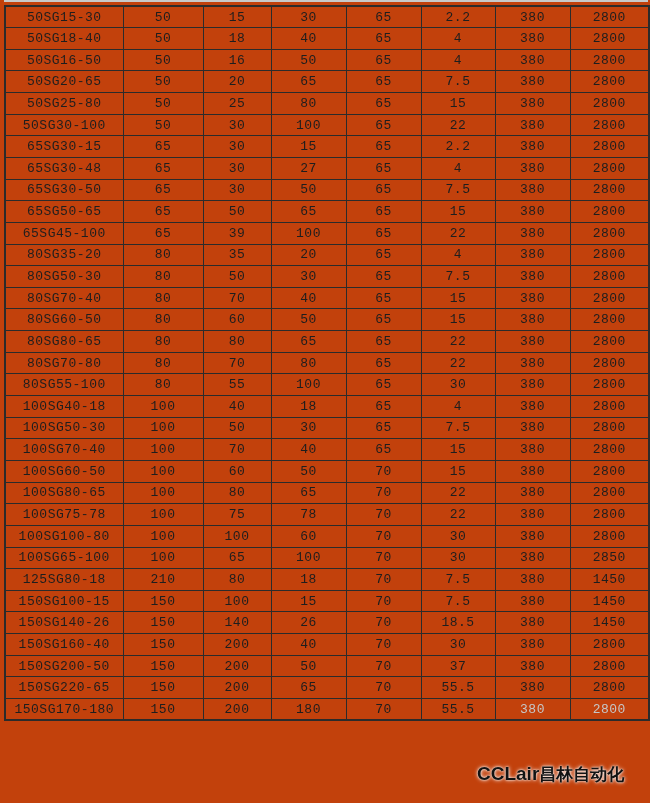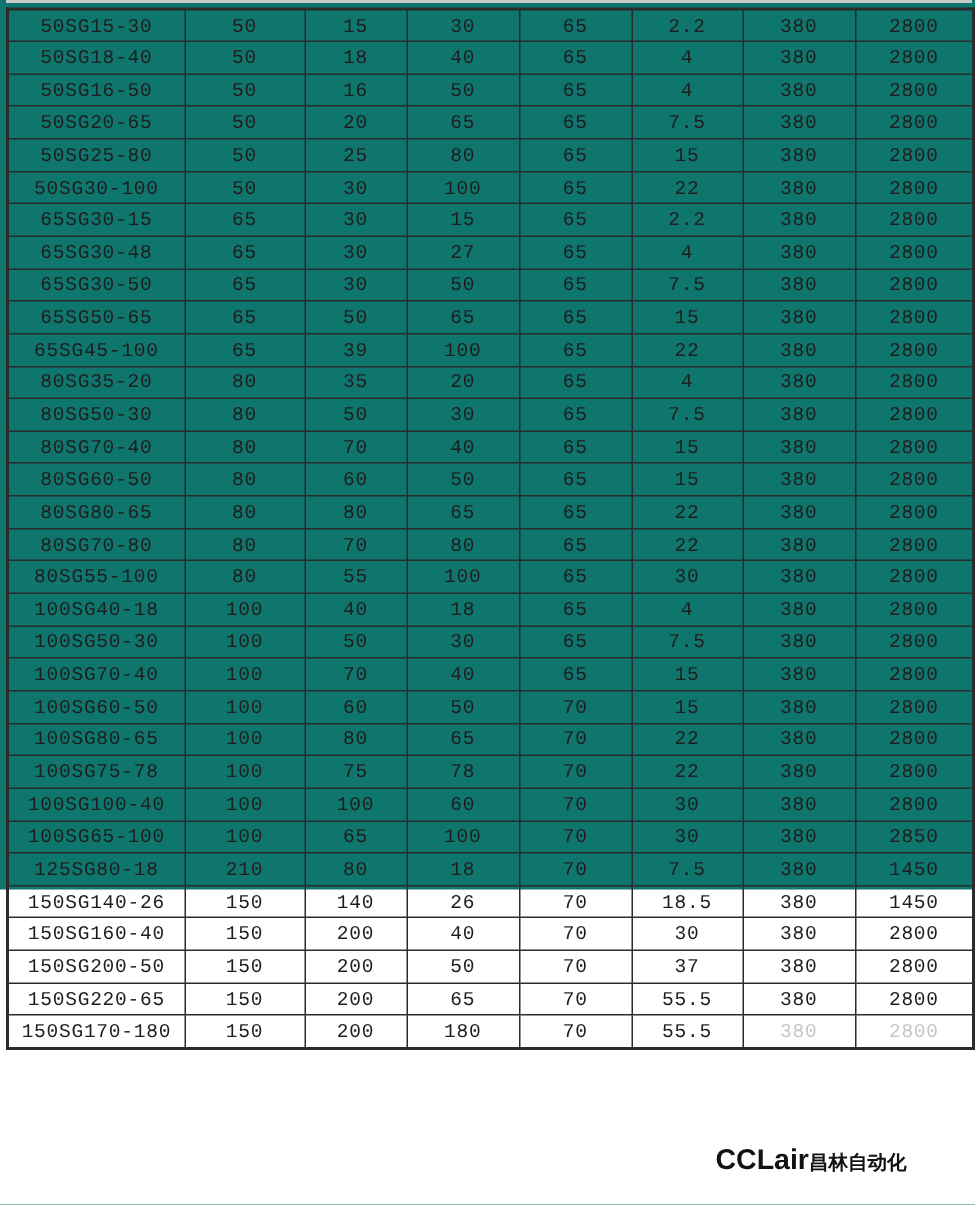--- a/index.html
+++ b/index.html
@@ -7,22 +7,22 @@
   body {
     width: 650px;
     height: 803px;
     background: #ffffff;
     overflow: hidden;
     font-family: "Liberation Mono", "DejaVu Sans Mono", monospace;
   }
   .page {
     position: relative;
     width: 650px;
-    height: 593px;
-    background: #0f766e;
+    height: 803px;
+    background: #c2410c;
   }
   
   .top-sliver {
     position: absolute;
     top: 0;
     left: 4px;
     width: 644px;
     height: 2px;
     background: #c9c9c9;
   }
@@ -63,21 +63,21 @@
     line-height: 24px;
     z-index: 5;
   }
   .watermark .latin {
     font-family: "Liberation Sans", sans-serif;
     font-size: 19px;
     letter-spacing: 0px;
   }
   .watermark .cjk {
     font-family: Liberation Mono, monospace;
-    font-size: 13px;
+    font-size: 17px;
   }
 </style>
 </head>
 <body>
 
 <div class="page">
 
   <div class="top-sliver"></div>
 
   <table class="spec-table">
@@ -326,21 +326,21 @@
           <td>100SG75-78</td>
           <td>100</td>
           <td>75</td>
           <td>78</td>
           <td>70</td>
           <td>22</td>
           <td>380</td>
           <td>2800</td>
         </tr>
         <tr>
-          <td>100SG100-40</td>
+          <td>100SG100-80</td>
           <td>100</td>
           <td>100</td>
           <td>60</td>
           <td>70</td>
           <td>30</td>
           <td>380</td>
           <td>2800</td>
         </tr>
         <tr>
           <td>100SG65-100</td>
@@ -350,20 +350,30 @@
           <td>70</td>
           <td>30</td>
           <td>380</td>
           <td>2850</td>
         </tr>
         <tr>
           <td>125SG80-18</td>
           <td>210</td>
           <td>80</td>
           <td>18</td>
+          <td>70</td>
+          <td>7.5</td>
+          <td>380</td>
+          <td>1450</td>
+        </tr>
+        <tr>
+          <td>150SG100-15</td>
+          <td>150</td>
+          <td>100</td>
+          <td>15</td>
           <td>70</td>
           <td>7.5</td>
           <td>380</td>
           <td>1450</td>
         </tr>
         <tr>
           <td>150SG140-26</td>
           <td>150</td>
           <td>140</td>
           <td>26</td>

